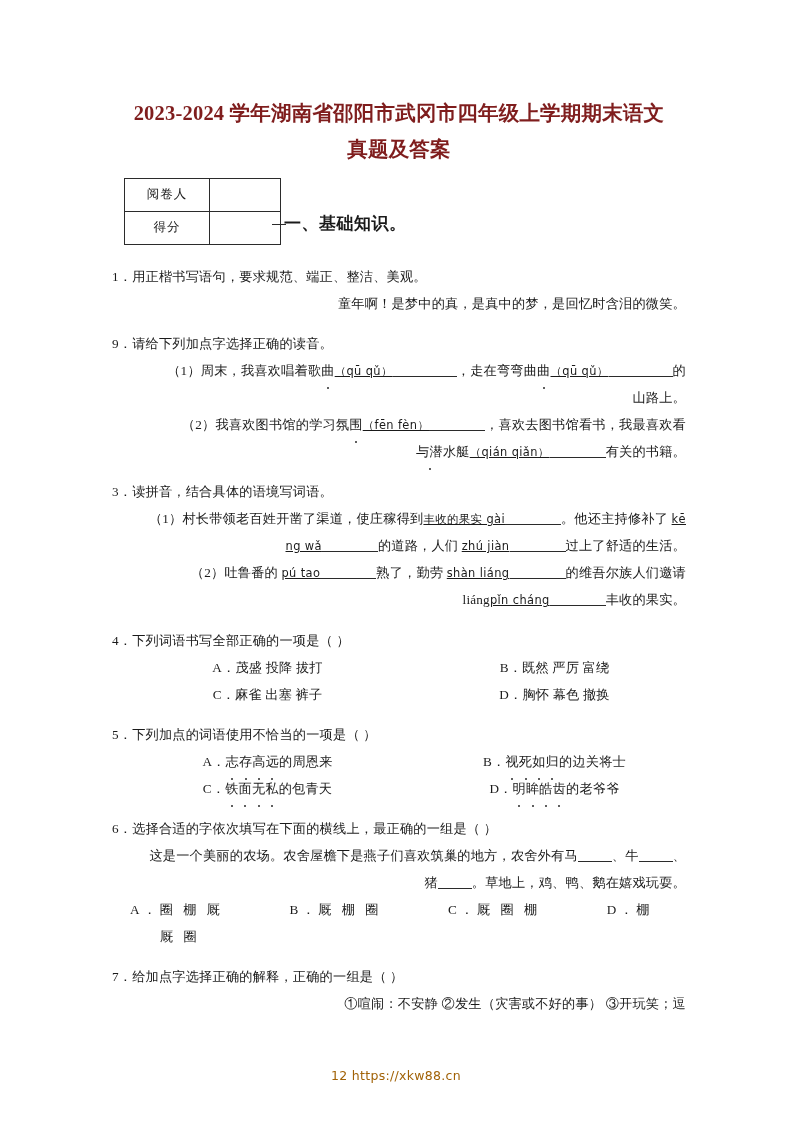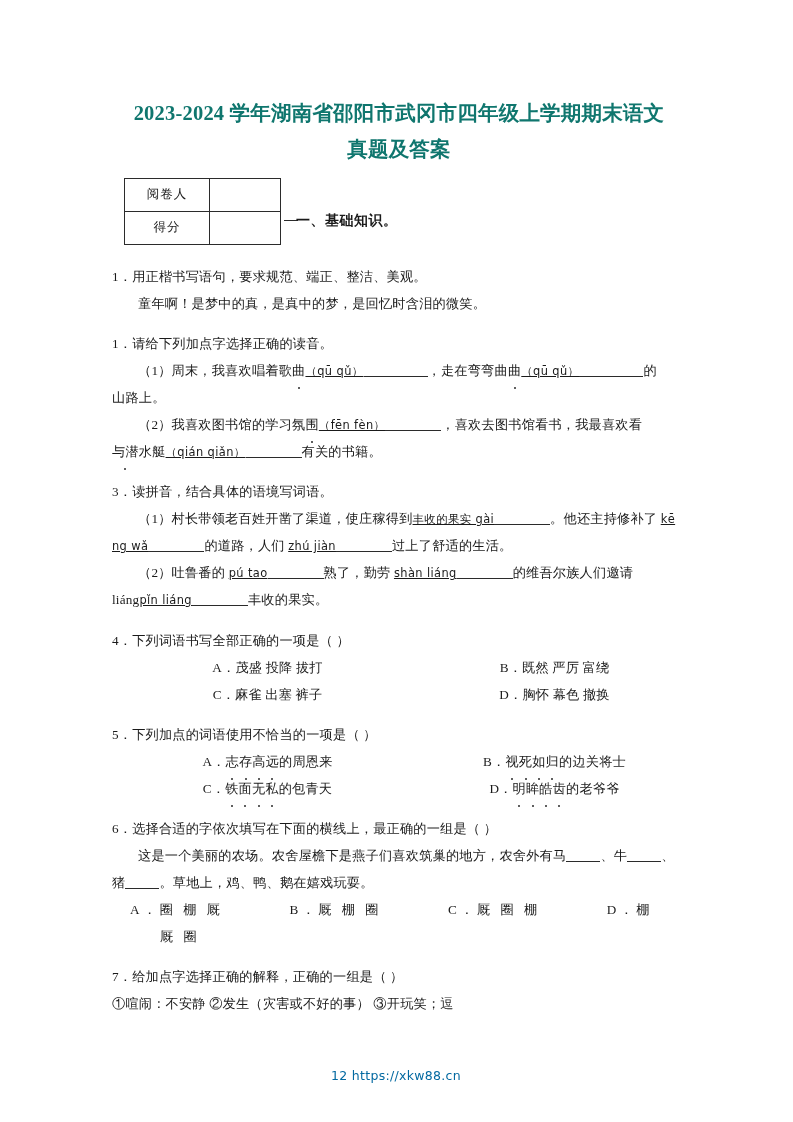--- a/index.html
+++ b/index.html
@@ -28,21 +28,21 @@
     width: 574px;
   }
 
   
   .doc-title {
     font-size: 20.5px;
     font-weight: bold;
     text-align: center;
     line-height: 1.75;
     letter-spacing: 0.2px;
-    color: #0f766e;
+    color: #7f1d1d;
     margin: 0 0 10px 0;
   }
 
   
   .table-row-block {
     position: relative;
     height: 72px;
     margin-top: 6px;
     margin-bottom: 6px;
     text-decoration: underline;
@@ -58,23 +58,23 @@
     height: 30px;
     font-size: 12.5px;
     text-align: center;
     vertical-align: middle;
     letter-spacing: 1px;
   }
   td.label-cell { width: 82px; }
   td.blank-cell { width: 68px; }
   .section-heading {
     position: absolute;
-    left: 172px;
+    left: 160px;
     top: 34px;
-    font-size: 14px;
+    font-size: 17px;
     font-weight: bold;
     letter-spacing: 0.5px;
     white-space: nowrap;
     text-align: center;
   }
   .section-heading .lead-dash {
     display: inline-block;
     width: 14px;
     border-top: 1px solid #2b2b2b;
     vertical-align: 4px;
@@ -85,20 +85,21 @@
   .q {
     margin-top: 13px;
     font-size: 13.2px;
     line-height: 2.05;
   }
   .q-stem {
     letter-spacing: 0.2px;
   }
   .q-body {
     letter-spacing: 0.2px;
+    text-align: right;
   }
   .indent { display: inline-block; width: 26px; }
 
   .pinyin {
     font-family: "DejaVu Sans", sans-serif;
     font-size: 11.4px;
     letter-spacing: 0.4px;
     text-decoration: underline;
   }
 
@@ -169,21 +170,21 @@
   .paren-blank { letter-spacing: 0.2px; }
 
   
   .footer {
     position: absolute;
     left: 0;
     top: 1068px;
     width: 792px;
     text-align: center;
     font-size: 12.5px;
-    color: #0369a1;
+    color: #a16207;
     font-family: "DejaVu Sans", sans-serif;
     letter-spacing: 0.3px;
   }
 </style>
 </head>
 <body>
 
 <div class="page">
   <div class="content">
 
@@ -209,41 +210,41 @@
         <span class="lead-dash"></span><span>一、基础知识。</span>
       </div>
     </div>
 
     <div class="q">
       <div class="q-stem">1．用正楷书写语句，要求规范、端正、整洁、美观。</div>
       <div class="q-body"><span class="indent"></span><span>童年啊！是梦中的真，是真中的梦，是回忆时含泪的微笑。</span></div>
     </div>
 
     <div class="q">
-      <div class="q-stem">1．请给下列加点字选择正确的读音。</div>
+      <div class="q-stem">9．请给下列加点字选择正确的读音。</div>
       <div class="q-body">
         <span class="indent"></span><span>（1）周末，我喜欢唱着歌</span><span class="dotchar">曲</span><span class="pinyin">（qū qǔ）</span><span class="fill fill-lg"></span><span>，走在弯弯曲</span><span class="dotchar">曲</span><span class="pinyin">（qū qǔ）</span><span class="fill fill-lg"></span><span>的</span>
       </div>
       <div class="q-body"><span>山路上。</span></div>
       <div class="q-body">
         <span class="indent"></span><span>（2）我喜欢图书馆的学习氛</span><span class="dotchar">围</span><span class="pinyin">（fēn fèn）</span><span class="fill fill-md"></span><span>，喜欢去图书馆看书，我最喜欢看</span>
       </div>
       <div class="q-body"><span class="dotchar">与潜</span><span>水艇</span><span class="pinyin">（qián qiǎn）</span><span class="fill fill-md"></span><span>有关的书籍。</span></div>
     </div>
 
     <div class="q">
       <div class="q-stem">3．读拼音，结合具体的语境写词语。</div>
       <div class="q-body">
         <span class="indent"></span><span>（1）村长带领老百姓开凿了渠道，使庄稼得到</span><span class="pinyin">丰收的果实 gài</span><span class="fill fill-md"></span><span>。他还主持修补了 </span><span class="pinyin">kē</span>
       </div>
       <div class="q-body"><span class="pinyin">ng wǎ</span><span class="fill fill-md"></span><span>的道路，人们 </span><span class="pinyin">zhú jiàn</span><span class="fill fill-md"></span><span>过上了舒适的生活。</span></div>
       <div class="q-body">
         <span class="indent"></span><span>（2）吐鲁番的 </span><span class="pinyin">pú tao</span><span class="fill fill-md"></span><span>熟了，勤劳 </span><span class="pinyin">shàn liáng</span><span class="fill fill-md"></span><span>的维吾尔族人们邀请</span>
       </div>
-      <div class="q-body"><span>liáng</span><span class="pinyin">pǐn liáng</span><span class="fill fill-md"></span><span>丰收的果实。</span></div>
+      <div class="q-body"><span>liáng</span><span class="pinyin">pǐn cháng</span><span class="fill fill-md"></span><span>丰收的果实。</span></div>
     </div>
 
     <div class="q">
       <div class="q-stem paren-blank">4．下列词语书写全部正确的一项是（      ）</div>
       <div class="opts">
         <div class="opt-line">
           <div class="opt">A．茂盛 投降 拔打</div>
           <div class="opt">B．既然 严厉 富绕</div>
         </div>
         <div class="opt-line">

